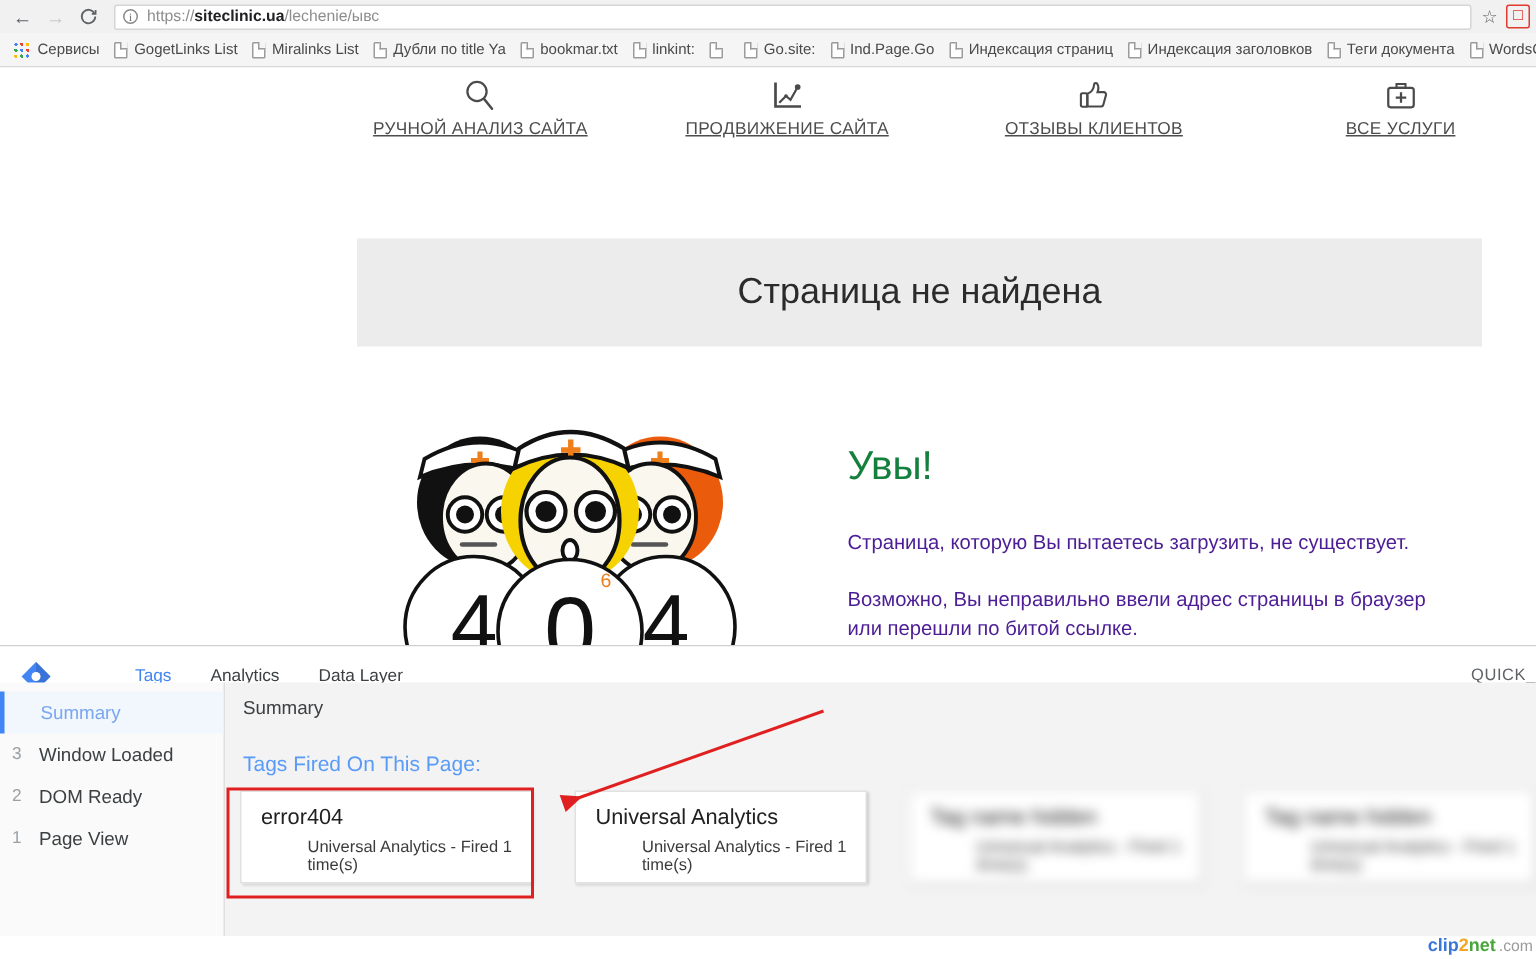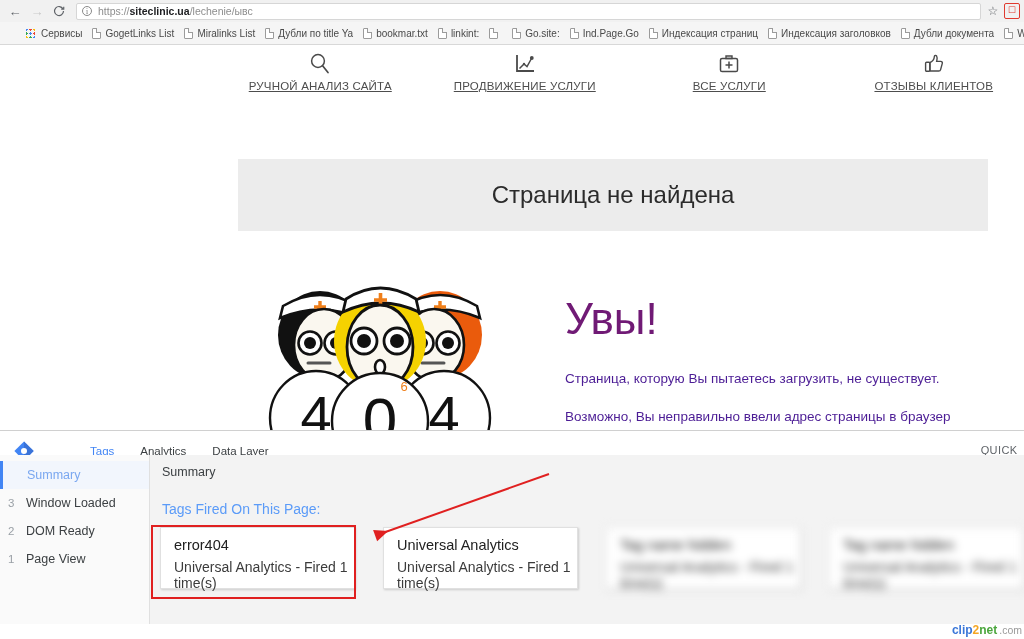--- a/index.html
+++ b/index.html
@@ -27,21 +27,21 @@
              margin-right:6px; flex:none; font-family:"Liberation Serif", serif; }
   .url-scheme { color:#8d8d8d; }
   .url-host { color:#202124; font-weight:bold; }
   .url-path { color:#8d8d8d; }
   .star { width:18px; height:22px; display:flex; align-items:center; justify-content:center;
           color:#5f6368; font-size:12px; }
   .ext-ic { width:16px; height:16px; margin-left:2px; border:1.6px solid #e03a2f; border-radius:2px;
             color:#e03a2f; font-size:9px; line-height:12px; text-align:center; overflow:hidden;}
 
   .bmbar { position:absolute; left:0; top:22px; width:1024px; height:23px; background:#f5f5f5;
-           border-bottom:1px solid #d8d8d8; display:flex; align-items:center; padding-left:20px;
+           border-bottom:1px solid #d8d8d8; display:flex; align-items:center; padding-left:4px;
            overflow:hidden; white-space:nowrap; }
   .bm { display:flex; align-items:center; height:23px; padding:0 5px; font-size:10px; color:#4a4a4a;
         flex:none; }
   .bm .favi { width:9px; height:11px; margin-right:4px; flex:none; position:relative;
               border:1px solid #9b9b9b; border-radius:1px; background:#fff; }
   .bm .favi::after { content:""; position:absolute; right:-1px; top:-1px; width:4px; height:4px;
               background:#f5f5f5; border-left:1px solid #9b9b9b; border-bottom:1px solid #9b9b9b; }
   .bm .applogo { width:11px; height:11px; margin-right:5px; flex:none;
         background:
           radial-gradient(circle 1.1px at 1.6px 1.6px,#4285f4 99%,transparent 0),
@@ -62,21 +62,21 @@
   .navitem { flex:1; display:flex; flex-direction:column; align-items:center; }
   .navicon { height:33px; display:flex; align-items:center; justify-content:center; color:#555; }
   .navlabel { font-size:11.5px; letter-spacing:.2px; color:#4d4d4d; text-decoration:underline; }
 
   .banner { position:absolute; left:238px; top:114px; width:750px; height:72px; background:#ececec;
             display:flex; align-items:center; justify-content:center; }
   .banner-title { font-size:24px; color:#2b2b2b; font-weight:400; }
 
   .nurses { position:absolute; left:258px; top:218px; width:240px; height:205px; }
   .right-copy { position:absolute; left:565px; top:252px; width:400px; }
-  .oops { font-size:44px; color:#701a75; font-weight:400; line-height:1; margin:0 0 28px 0; }
+  .oops { font-size:27px; color:#15803d; font-weight:400; line-height:1; margin:0 0 28px 0; }
   .copy-p { font-size:13.5px; color:#4c1d95; line-height:1.45; margin:0 0 18px 0; }
 
   
   .gtm { position:absolute; left:0; top:430px; width:1024px; height:209px; background:#fff;
          border-top:1px solid #d0d0d0; }
   .gtm-head { position:absolute; left:0; top:0; width:1024px; height:40px; background:#fff;
               border-bottom:1px solid #e3e3e3; display:flex; align-items:center; }
   .gtm-logo { display:flex; align-items:center; margin-left:13px; }
   .gtm-diamond { width:22px; height:22px; margin-right:8px; }
   .gtm-word { font-size:17.5px; color:#5f6368; letter-spacing:.1px; }
@@ -99,21 +99,21 @@
   .side-num { width:14px; color:#9aa0a6; font-size:11.5px; flex:none; }
   .side-label { margin-left:4px; }
 
   .gtm-main { flex:1; background:#f3f3f3; position:relative; padding:10px 0 0 10px; }
   .sum-title { font-size:12.5px; color:#3c4043; margin:0 0 22px 2px; }
   .fired-title { font-size:14px; color:#5b9bf8; margin:0 0 10px 2px; }
   .cards { display:flex; gap:28px; align-items:center; }
   .card { width:195px; height:62px; background:#fff; border:1px solid #e0e0e0;
           box-shadow:1px 1px 2px rgba(0,0,0,.16); padding:9px 0 0 13px; }
   .card-name { font-size:14.5px; color:#212121; margin-bottom:6px; }
-  .card-sub { font-size:14px; color:#3b3b3b; }
+  .card-sub { font-size:11px; color:#3b3b3b;margin-left:31px; }
   .card.blurred { filter:blur(4px); }
   .card-hl { position:absolute; left:1px; top:70px; width:205px; height:74px;
              border:2px solid #e02020; pointer-events:none; }
 
   .arrow-svg { position:absolute; left:360px; top:468px; width:210px; height:80px; }
   .c2n { position:absolute; right:2px; bottom:2px; display:flex; align-items:baseline;
          font-size:12px; font-weight:bold; }
   .c2n .a { color:#3b77d8;margin-left:42px; } .c2n .b { color:#f5a623; } .c2n .c { color:#4aa63c; }
   .c2n .d { color:#9a9a9a; font-weight:normal; font-size:10.5px; margin-left:2px; }
 </style>
@@ -182,21 +182,21 @@
       <div class="bm">
           <span class="favi"></span>
           <span>Индексация страниц</span>
         </div>
       <div class="bm">
           <span class="favi"></span>
           <span>Индексация заголовков</span>
         </div>
       <div class="bm">
           <span class="favi"></span>
-          <span>Дубли документа</span>
+          <span>Теги документа</span>
         </div>
       <div class="bm">
           <span class="favi"></span>
           <span>WordsCnt</span>
         </div>
 
     </div>
   </div>
 
   <div class="page">
@@ -213,40 +213,40 @@
       </div>
       <div class="navitem">
         <div class="navicon">
           <svg width="26" height="26" viewBox="0 0 26 26">
               <path d="M5 4 V20 H22" fill="none" stroke="#4a4a4a" stroke-width="1.8"></path>
               <path d="M7.5 17.5 L12 13 L15 15.5 L19.5 7.5" fill="none" stroke="#4a4a4a" stroke-width="1.5"></path>
               <circle cx="19.8" cy="7" r="1.9" fill="#4a4a4a"></circle>
               <circle cx="12" cy="13" r="1.2" fill="#4a4a4a"></circle>
             </svg>
         </div>
-        <div class="navlabel">ПРОДВИЖЕНИЕ УСЛУГИ</div>
+        <div class="navlabel">ПРОДВИЖЕНИЕ САЙТА</div>
+      </div>
+      <div class="navitem">
+        <div class="navicon">
+          <svg width="26" height="26" viewBox="0 0 26 26">
+              <path d="M9 11.5 c2.5-1 4.2-3.2 4.4-6.2 c0-1 1.6-1.2 2.2-.3 c.9 1.5.6 4 .1 5.4 h4.1 c1.1 0 1.8 1 1.5 2 l-1.7 6.2 c-.2.9-1 1.4-1.9 1.4 H9z" fill="none" stroke="#4a4a4a" stroke-width="1.4"></path>
+              <rect x="4.6" y="11.2" width="4.2" height="9" rx="1" fill="none" stroke="#4a4a4a" stroke-width="1.4"></rect>
+            </svg>
+        </div>
+        <div class="navlabel">ОТЗЫВЫ КЛИЕНТОВ</div>
       </div>
       <div class="navitem">
         <div class="navicon">
           <svg width="26" height="26" viewBox="0 0 26 26">
               <path d="M10 5 h6 v2.5 h-6z" fill="none" stroke="#4a4a4a" stroke-width="1.4"></path>
               <rect x="4.5" y="7.5" width="17" height="13" rx="1.6" fill="none" stroke="#4a4a4a" stroke-width="1.5"></rect>
               <path d="M13 10.5 v7 M9.5 14 h7" stroke="#4a4a4a" stroke-width="1.5"></path>
             </svg>
         </div>
         <div class="navlabel">ВСЕ УСЛУГИ</div>
-      </div>
-      <div class="navitem">
-        <div class="navicon">
-          <svg width="26" height="26" viewBox="0 0 26 26">
-              <path d="M9 11.5 c2.5-1 4.2-3.2 4.4-6.2 c0-1 1.6-1.2 2.2-.3 c.9 1.5.6 4 .1 5.4 h4.1 c1.1 0 1.8 1 1.5 2 l-1.7 6.2 c-.2.9-1 1.4-1.9 1.4 H9z" fill="none" stroke="#4a4a4a" stroke-width="1.4"></path>
-              <rect x="4.6" y="11.2" width="4.2" height="9" rx="1" fill="none" stroke="#4a4a4a" stroke-width="1.4"></rect>
-            </svg>
-        </div>
-        <div class="navlabel">ОТЗЫВЫ КЛИЕНТОВ</div>
       </div>
     </div>
 
     <div class="banner">
       <div class="banner-title">Страница не найдена</div>
     </div>
 
     <div class="nurses">
       <svg viewBox="0 0 240 205" width="240" height="205">
 

